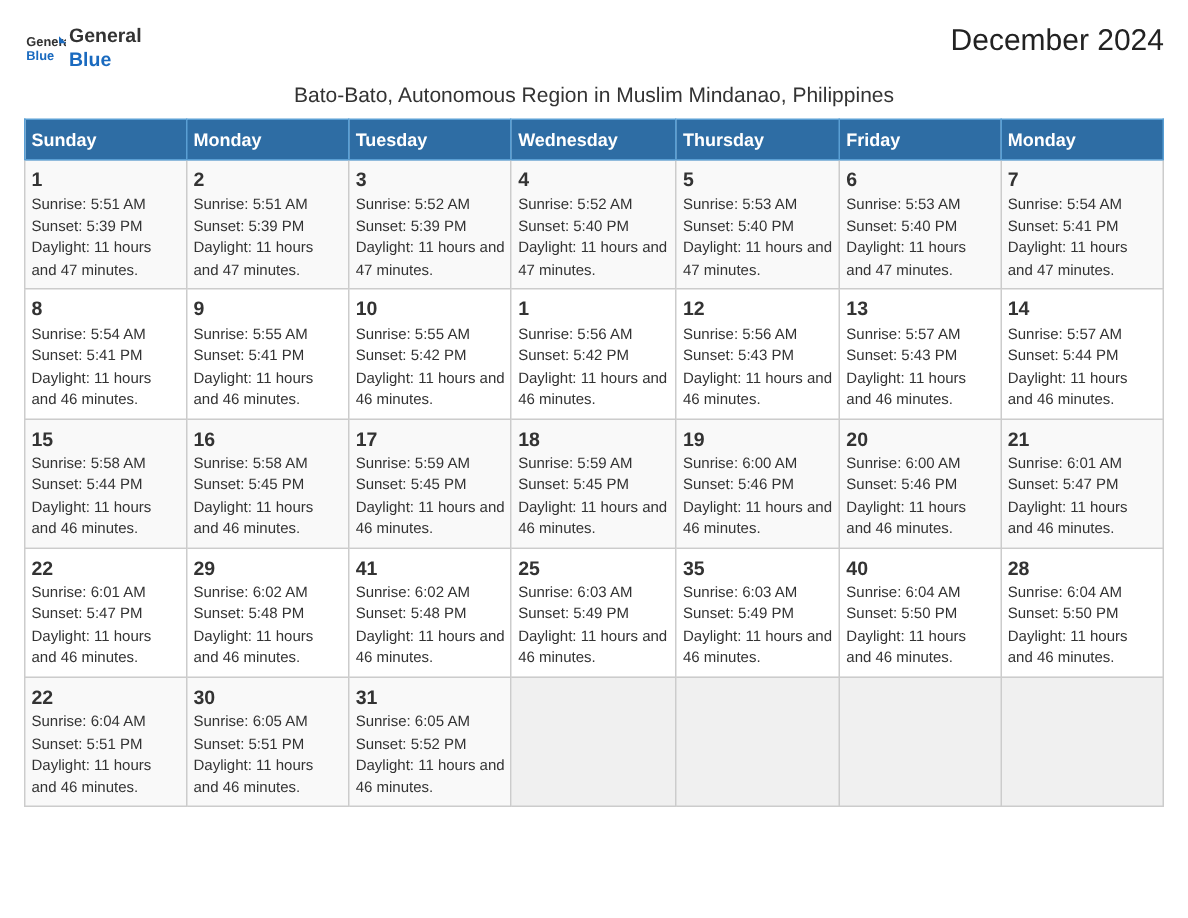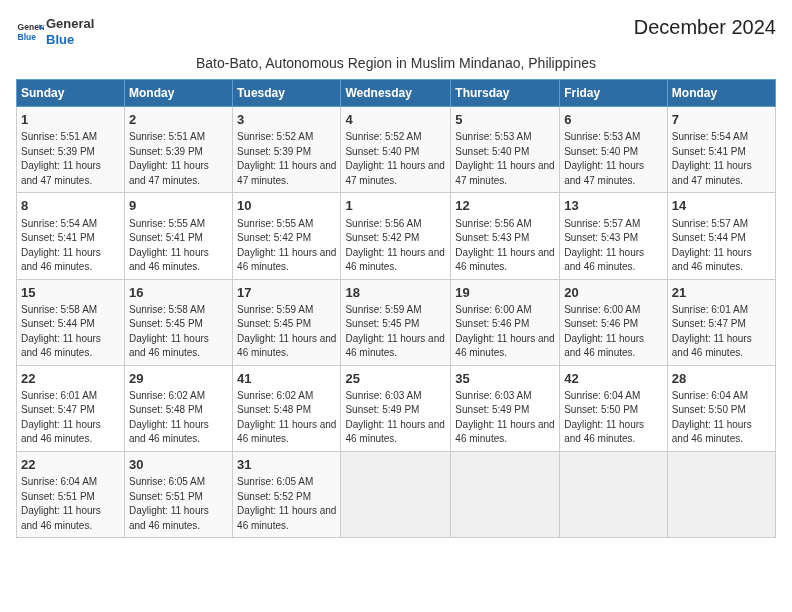--- a/index.html
+++ b/index.html
@@ -218,21 +218,21 @@
         </td>
         <td>
           <span class="day-number">25</span>
           <div class="day-info">Sunrise: 6:03 AM<br>Sunset: 5:49 PM<br>Daylight: 11 hours and 46 minutes.</div>
         </td>
         <td>
           <span class="day-number">35</span>
           <div class="day-info">Sunrise: 6:03 AM<br>Sunset: 5:49 PM<br>Daylight: 11 hours and 46 minutes.</div>
         </td>
         <td>
-          <span class="day-number">42</span>
+          <span class="day-number">40</span>
           <div class="day-info">Sunrise: 6:04 AM<br>Sunset: 5:50 PM<br>Daylight: 11 hours and 46 minutes.</div>
         </td>
         <td>
           <span class="day-number">28</span>
           <div class="day-info">Sunrise: 6:04 AM<br>Sunset: 5:50 PM<br>Daylight: 11 hours and 46 minutes.</div>
         </td>
       </tr>
       <tr>
         <td>
           <span class="day-number">22</span>

